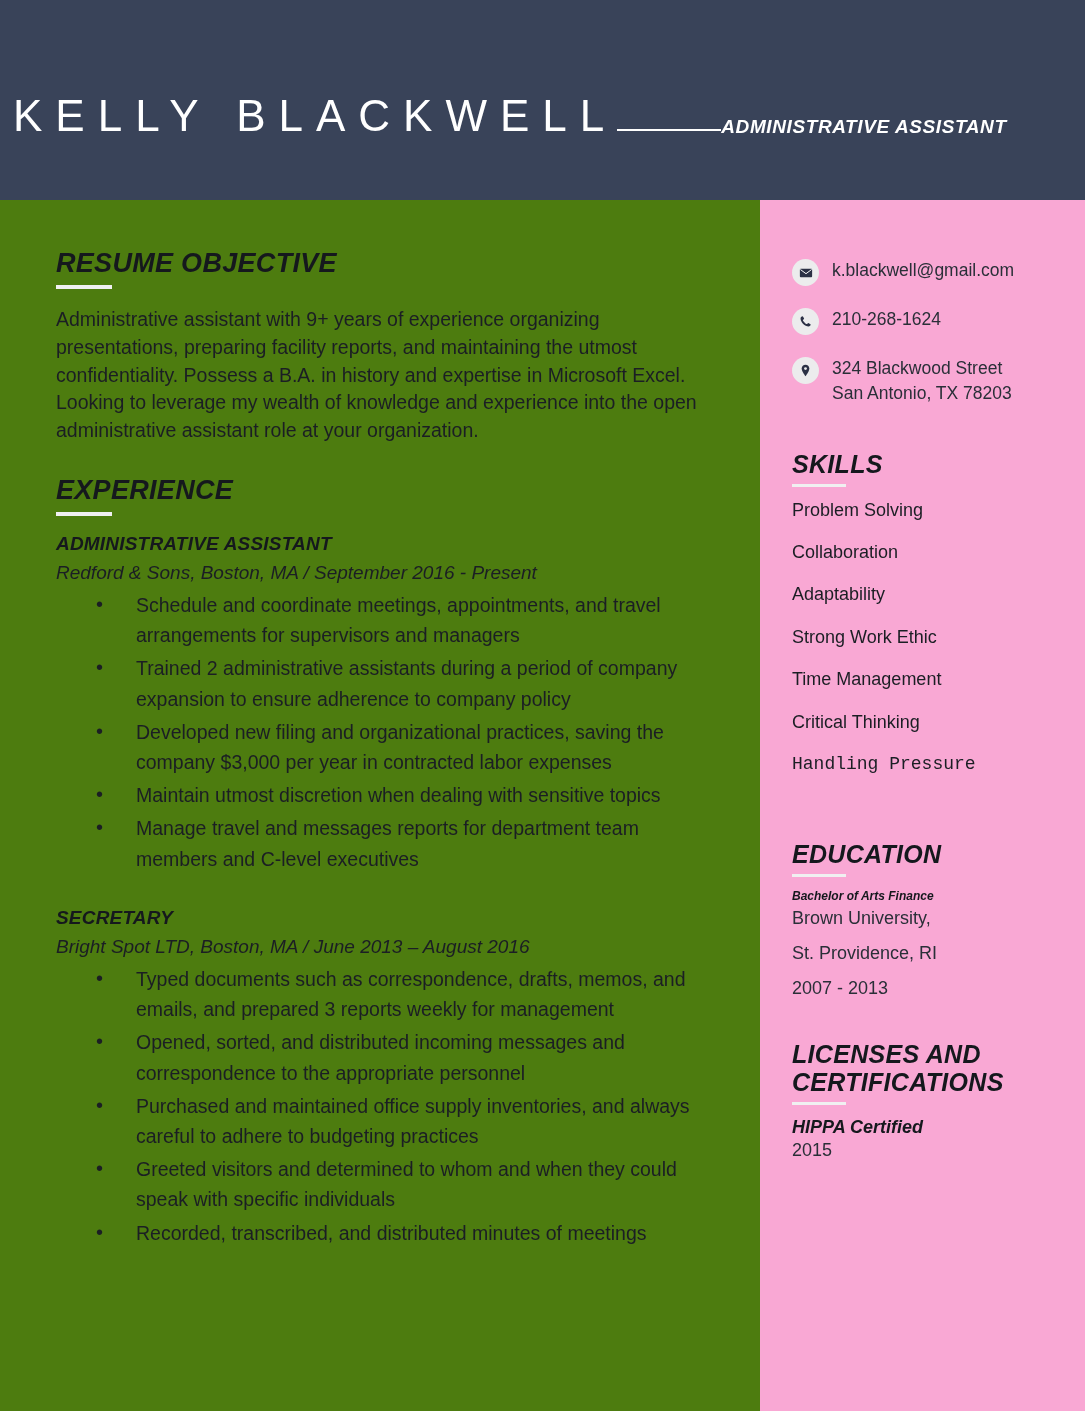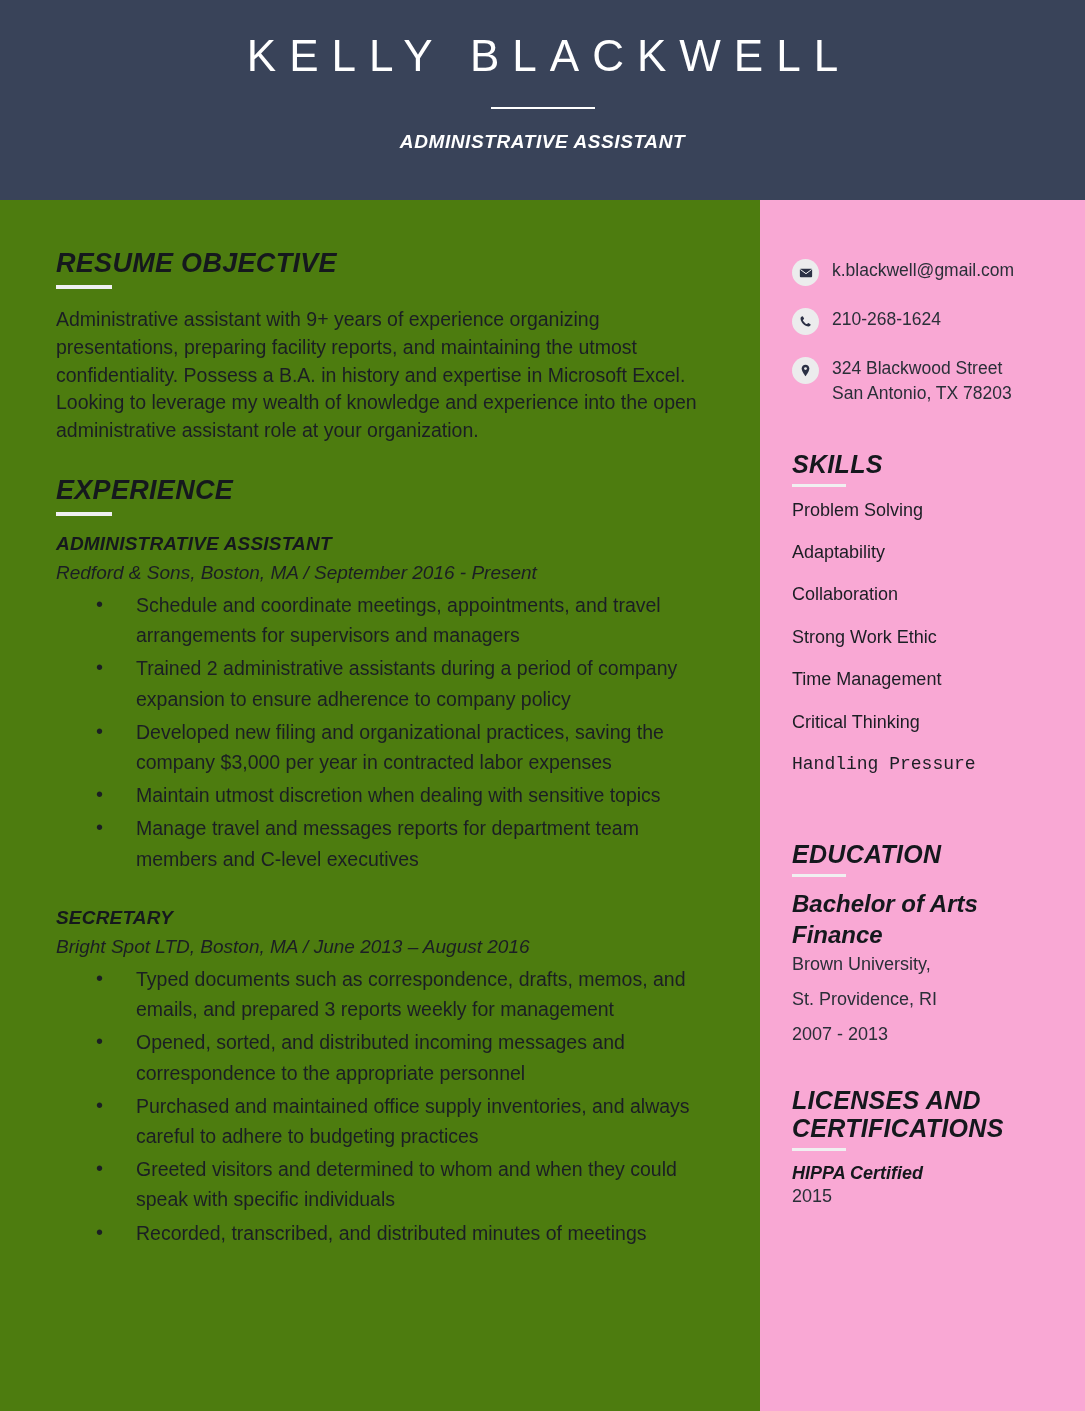--- a/index.html
+++ b/index.html
@@ -23,21 +23,21 @@
   
   .header {
     position: absolute;
     top: 0;
     left: 0;
     width: 1085px;
     height: 200px;
     background: #394359;
     box-sizing: border-box;
     display: flex;
-    flex-direction: column;
+    flex-direction: row;
     align-items: center;
     justify-content: flex-start;
     padding-top: 32px;
   }
   .name {
     color: #ffffff;
     font-size: 44px;
     font-weight: 300;
     letter-spacing: 13px;
     line-height: 1.1;
@@ -190,21 +190,21 @@
     font-size: 18px;
     color: #1b1e24;
     line-height: 1.3;
     margin-bottom: 19px;
   }
   .skill-list li:last-child { margin-bottom: 0; font-family: Liberation Mono, monospace; }
 
   
   .edu-block { margin-bottom: 40px; }
   .edu-degree {
-    font-size: 24px;
+    font-size: 12px;
     font-weight: 700;
     font-style: italic;
     color: #15181d;
     line-height: 1.28;
     margin: 0 0 2px 0;
   }
   .edu-line {
     font-size: 18px;
     color: #2a2f38;
     line-height: 1.28;
@@ -314,22 +314,22 @@
             <span class="line2">San Antonio, TX 78203</span>
           </span>
         </div>
       </div>
 
       <div>
         <h2 class="section-head">SKILLS</h2>
         <div class="head-rule"></div>
         <ul class="skill-list">
           <li>Problem Solving</li>
+          <li>Collaboration</li>
           <li>Adaptability</li>
-          <li>Collaboration</li>
           <li>Strong Work Ethic</li>
           <li>Time Management</li>
           <li>Critical Thinking</li>
           <li>Handling Pressure</li>
         </ul>
       </div>
 
       <div class="sb-gap-lg"></div>
 
       <div class="edu-block">

